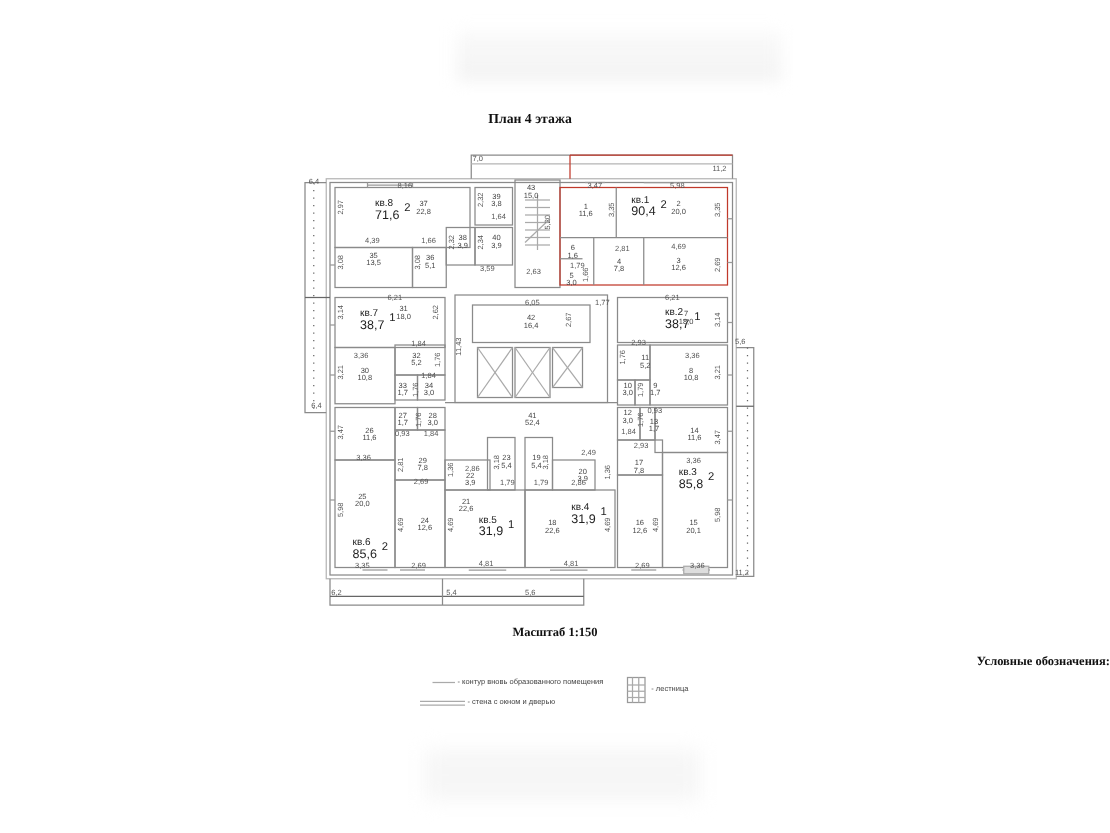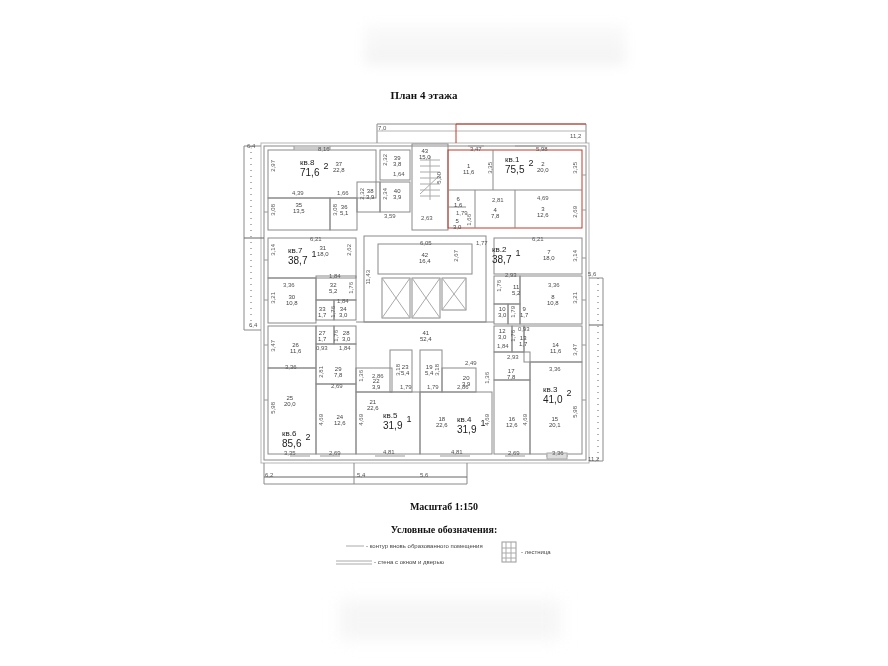--- a/index.html
+++ b/index.html
@@ -2,21 +2,21 @@
 <html><head>
 <meta charset="utf-8">
 <style>
   html, body { margin: 0; padding: 0; background: #ffffff; }
   body { width: 888px; height: 666px; position: relative; overflow: hidden; font-family: "Liberation Sans", sans-serif; color: #333; }
   .blurbar { position: absolute; left: 365px; top: 25px; width: 260px; height: 40px; background: linear-gradient(180deg, #fafafa, #f3f3f3); filter: blur(6px); }
   .blurbar2 { position: absolute; left: 340px; top: 600px; width: 220px; height: 40px; background: #f6f6f6; filter: blur(8px); }
   .title { position: absolute; left: 0; width: 888px; text-align: center; font-family: "Liberation Serif", serif; font-weight: bold; color: #111; }
   .title.plan { top: 89px; font-size: 11px; left: -20px; }
   .title.scale { top: 501px; font-size: 10px; }
-  .title.legend { top: 524px; font-size: 10px; }
+  .title.legend { top: 524px; font-size: 10px; text-align: right; }
   svg { position: absolute; left: 0; top: 0; }
   .lbl { position: absolute; font-size: 6px; color: #444; line-height: 1; white-space: nowrap; text-align: center; }
   .lbl.v { writing-mode: vertical-rl; transform: rotate(180deg); }
   .apt { position: absolute; color: #222; line-height: 1; white-space: nowrap; }
   .apt .name { font-size: 8px; display: block; }
   .apt .area { font-size: 10px; display: block; margin-top: 1px; }
   .apt .rooms { position: absolute; left: calc(100% + 4px); top: 3px; font-size: 9px; }
   .room { position: absolute; font-size: 6px; color: #444; text-align: center; line-height: 1.05; white-space: nowrap; }
   .dim { position: absolute; font-size: 6px; color: #555; white-space: nowrap; }
   .leg-text { position: absolute; font-size: 6px; color: #444; white-space: nowrap; }
@@ -169,39 +169,39 @@
   </g>
 </svg>
 
 <div class="apt" style="left:300px;top:159px">
   <span class="name">кв.8</span>
   <span class="area">71,6</span>
   <span class="rooms">2</span>
 </div>
 <div class="apt" style="left:505px;top:156px">
   <span class="name">кв.1</span>
-  <span class="area">75,5</span>
+  <span class="area">90,4</span>
   <span class="rooms">2</span>
 </div>
 <div class="apt" style="left:288px;top:247px">
   <span class="name">кв.7</span>
   <span class="area">38,7</span>
   <span class="rooms">1</span>
 </div>
-<div class="apt" style="left:492px;top:246px">
+<div class="apt" style="left:532px;top:246px">
   <span class="name">кв.2</span>
   <span class="area">38,7</span>
   <span class="rooms">1</span>
 </div>
-<div class="apt" style="left:543px;top:386px">
+<div class="apt" style="left:543px;top:374px">
   <span class="name">кв.3</span>
-  <span class="area">41,0</span>
+  <span class="area">85,8</span>
   <span class="rooms">2</span>
 </div>
-<div class="apt" style="left:457px;top:416px">
+<div class="apt" style="left:457px;top:402px">
   <span class="name">кв.4</span>
   <span class="area">31,9</span>
   <span class="rooms">1</span>
 </div>
 <div class="apt" style="left:383px;top:412px">
   <span class="name">кв.5</span>
   <span class="area">31,9</span>
   <span class="rooms">1</span>
 </div>
 <div class="apt" style="left:282px;top:430px">

